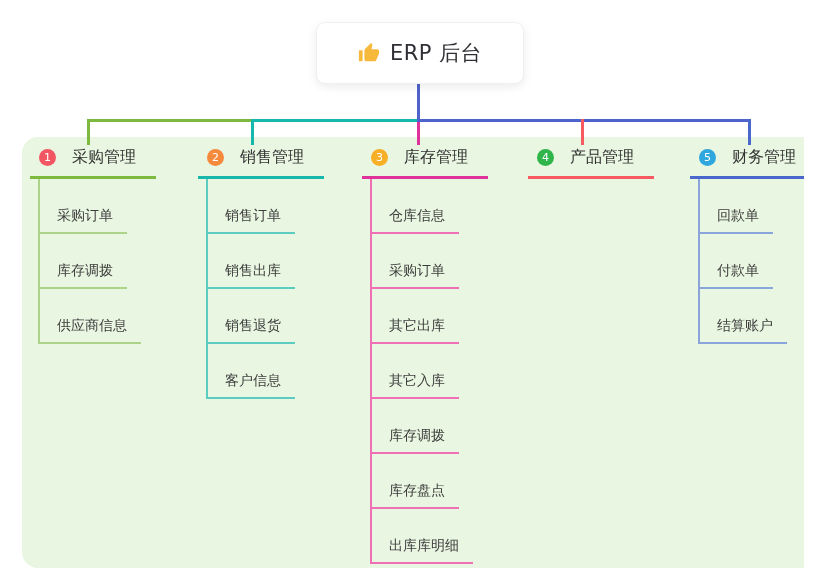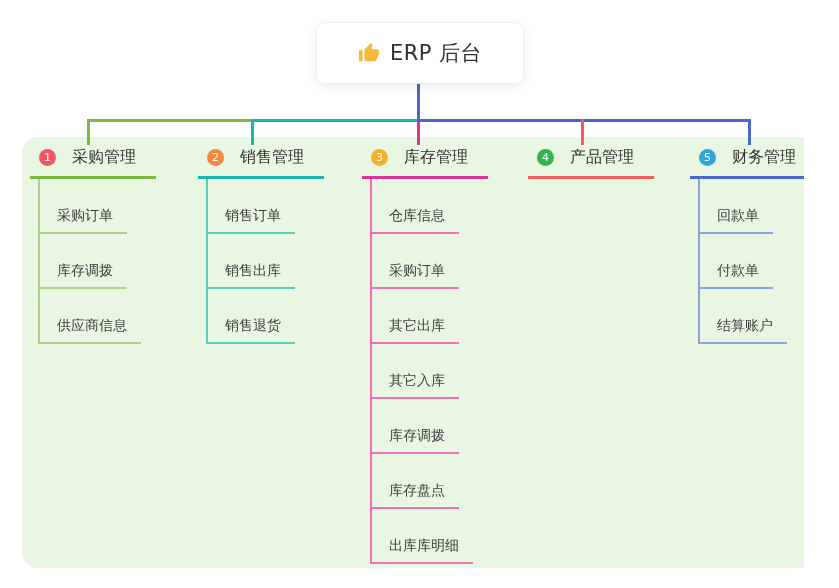--- a/index.html
+++ b/index.html
@@ -88,20 +88,23 @@
           <div class="vline"></div>
           <div class="child">
             <span>销售订单</span>
           </div>
           <div class="child">
             <span>销售出库</span>
           </div>
           <div class="child">
             <span>销售退货</span>
           </div>
+          <div class="child">
+            <span>客户信息</span>
+          </div>
         </div>
       </div>
       <div class="branch" style="left: 362px; --line: #e0329b; --childline: #ef70b4;">
         <div class="bheader">
           <span class="badge" style="background: rgb(247, 175, 39);">3</span>
           <span class="blabel">库存管理</span>
         </div>
         <div class="children">
           <div class="vline"></div>
           <div class="child">

